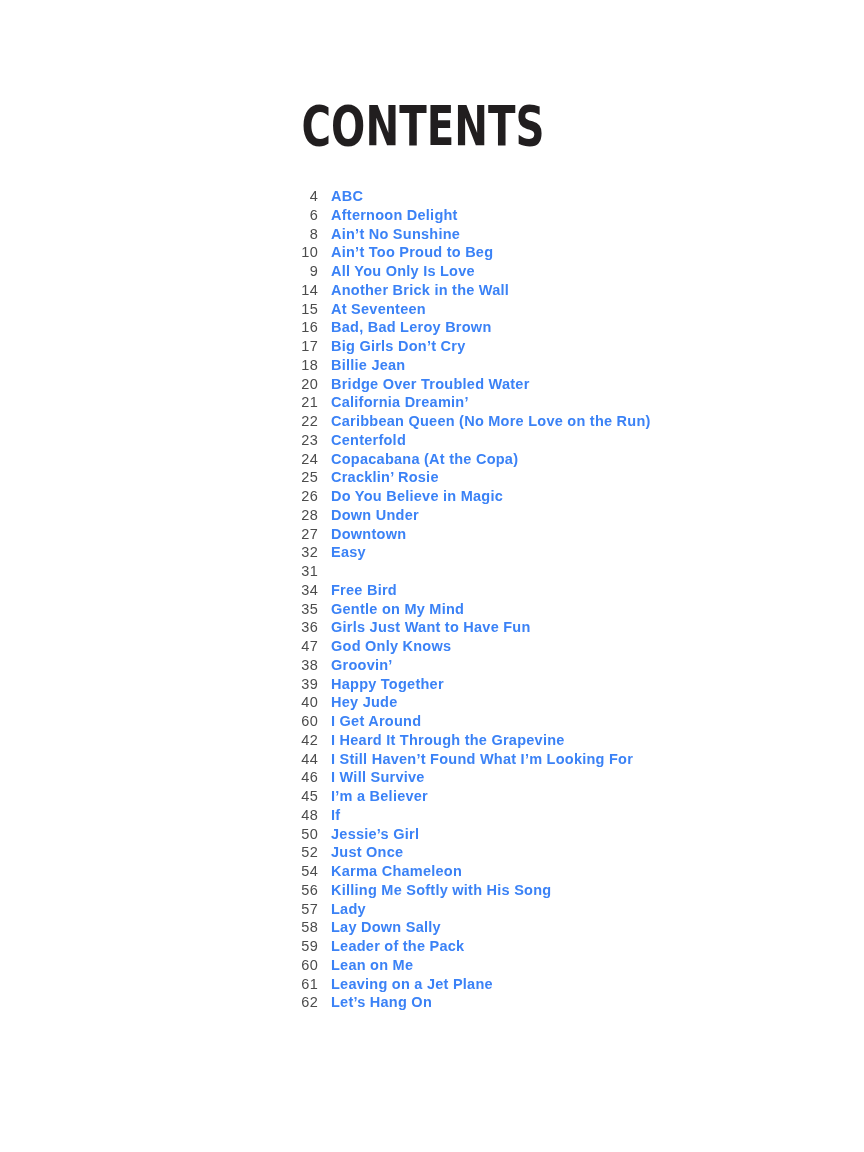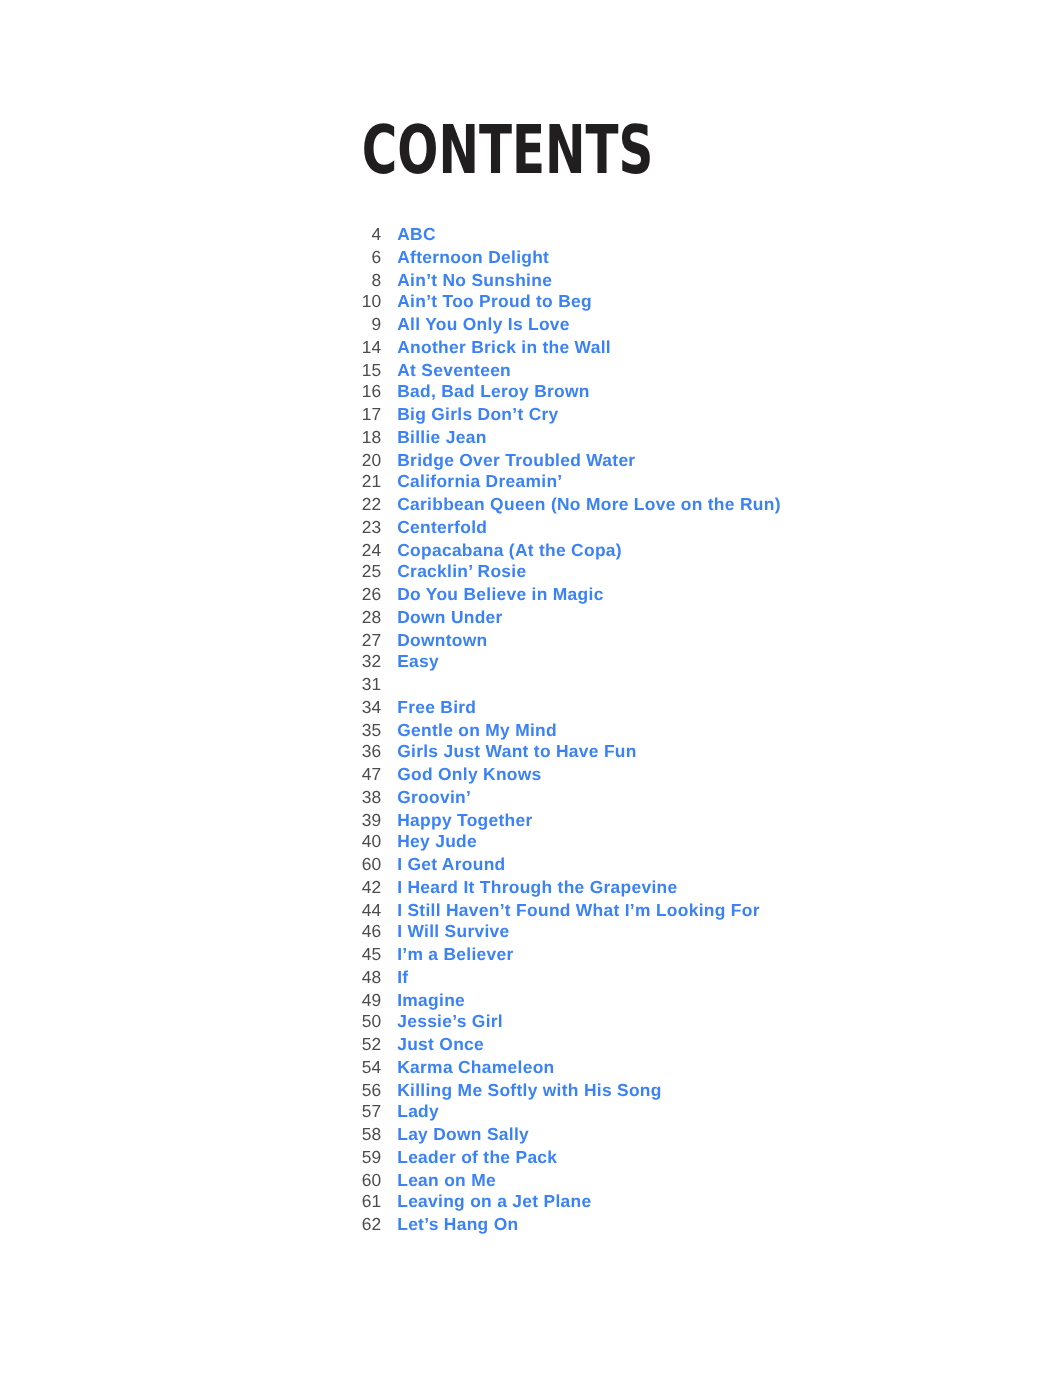--- a/index.html
+++ b/index.html
@@ -230,24 +230,20 @@
   <div class="row">
     <span class="num">45</span>
     <span class="song">I’m a Believer</span>
   </div>
 
   <div class="row">
     <span class="num">48</span>
     <span class="song">If</span>
   </div>
 
-  <div class="row">
-    <span class="num">49</span>
-    <span class="song">Imagine</span>
-  </div>
 
   <div class="row">
     <span class="num">50</span>
     <span class="song">Jessie’s Girl</span>
   </div>
 
   <div class="row">
     <span class="num">52</span>
     <span class="song">Just Once</span>
   </div>

